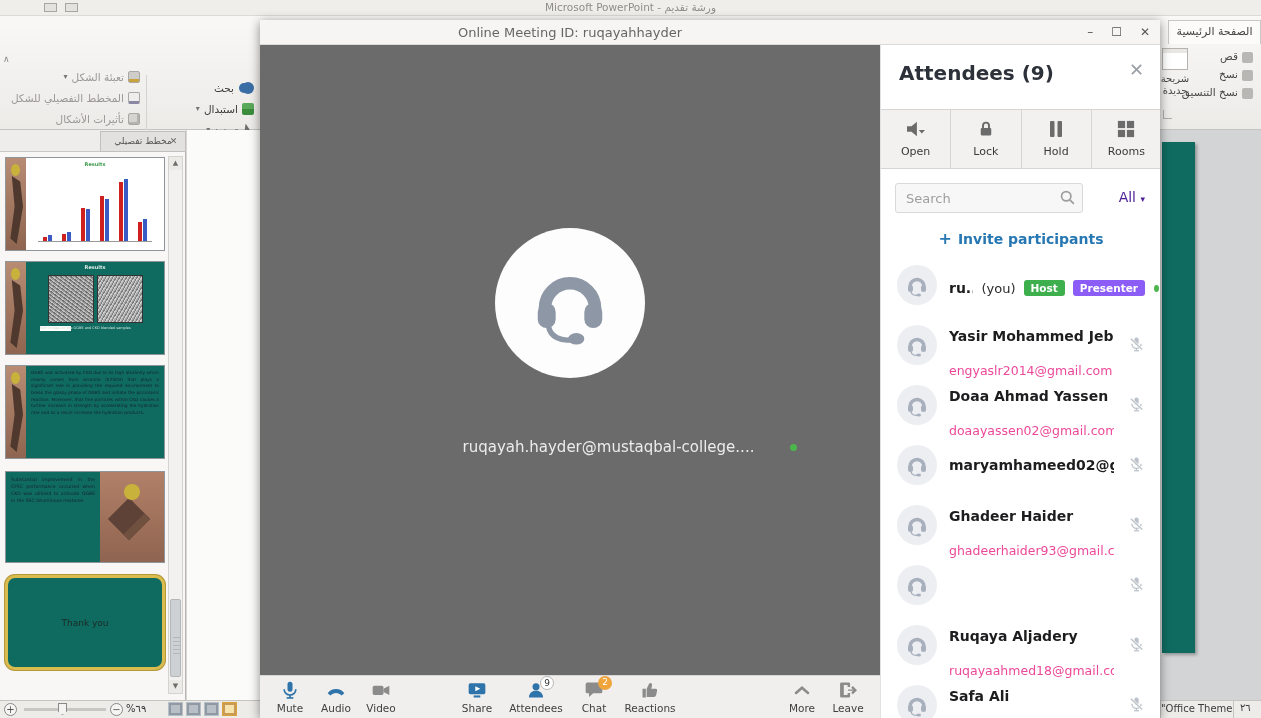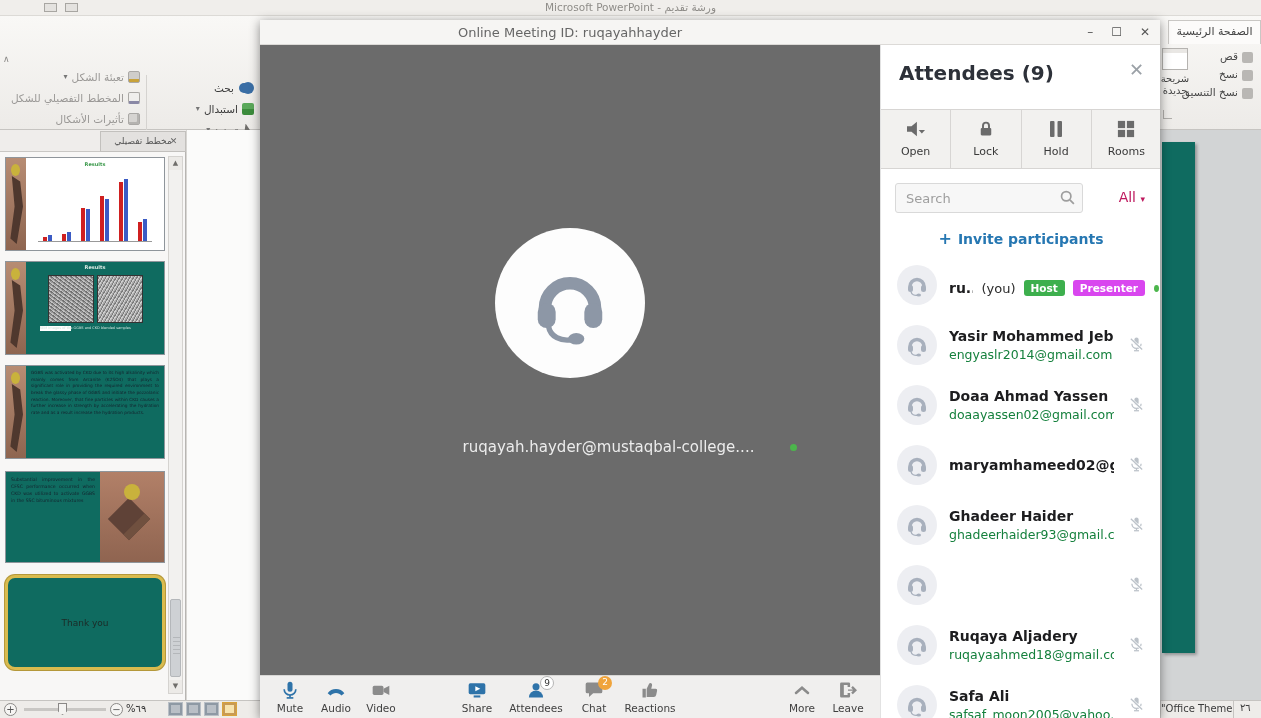--- a/index.html
+++ b/index.html
@@ -115,37 +115,37 @@
   .p-title { position:absolute; left:18px; top:16px; font-size:20px; font-weight:700; color:#2d3139; }
   .p-close { position:absolute; right:16px; top:14px; font-size:18px; color:#9ba1a7; cursor:pointer; }
   .p-actions { position:absolute; left:0; top:64px; width:280px; height:60px; display:flex; border-top:1px solid #d7d5d3; border-bottom:1px solid #d7d5d3; }
   .pa-btn { flex:1; background:#f2f1ef; border-right:1px solid #d7d5d3; display:flex; flex-direction:column; align-items:center; justify-content:center; gap:3px; cursor:pointer; color:#6b6b6b; }
   .pa-btn:last-child { border-right:none; }
   .pa-btn .lb { font-size:11px; color:#3a3a3a; }
   .p-search { position:absolute; left:14px; top:138px; width:252px; height:30px; }
   .p-search input { width:188px; height:30px; border:1px solid #d9d9d9; border-radius:3px; background:#f7f7f7; padding:0 28px 0 10px; font-size:13px; color:#444; font-family:inherit; outline:none; }
   .p-search input::placeholder { color:#9e9e9e; }
   .search-ic { position:absolute; left:164px; top:6px; color:#9e9e9e; }
-  .p-all { position:absolute; right:2px; top:6px; font-size:14px; color:#be185d; cursor:pointer; }
+  .p-all { position:absolute; right:2px; top:6px; font-size:14px; color:#4c1d95; cursor:pointer; }
   .p-all .ar { font-size:9px; }
   .p-invite { position:absolute; left:0; top:184px; width:280px; text-align:center; color:#2677b2; font-size:14px; font-weight:600; cursor:pointer; }
   .p-invite .plus { font-size:16px; font-weight:700; margin-right:6px; }
   .p-list { position:absolute; left:0; top:210px; width:280px; bottom:0; }
   .att-row { position:relative; height:60px; padding:10px 0 0 16px; display:flex; cursor:pointer; }
   .av { width:40px; height:40px; border-radius:50%; background:#edeef2; flex:0 0 40px; display:flex; align-items:center; justify-content:center; color:#a8b0bd; }
   .att-txt { margin-left:12px; padding-top:3px; max-width:165px; }
   .att-name { font-size:14px; font-weight:700; color:#1d1d1f; white-space:nowrap; overflow:hidden; }
-  .att-mail { font-size:12.5px; color:#15803d; margin-top:3px; white-space:nowrap; overflow:hidden; }
+  .att-mail { font-size:12.5px; color:#ec4899; margin-top:19px; white-space:nowrap; overflow:hidden; }
   .att-row.single .att-txt { display:flex; align-items:center; padding-top:0; height:40px; }
   .mic-off { position:absolute; right:16px; top:21px; color:#bcc2c9; }
   .row1-line { display:flex; align-items:center; height:40px; }
   .you { font-size:13px; color:#2b2b2b; margin-left:9px; font-weight:400; }
   .bdg { font-size:10.5px; font-weight:600; color:#fff; padding:2px 7px; border-radius:3px; margin-left:8px; }
   .bdg.host { background:#3daf4d; }
-  .bdg.presenter { background:#d946ef; }
+  .bdg.presenter { background:#8b5cf6; }
   .row1-dot { margin-left:9px; }
   .ar-name { direction:rtl; }
 </style>
 </head>
 <body>
 
 <div class="root">
 
   <div class="pp-titlebar">
     <span>Microsoft PowerPoint - ورشة تقديم</span>

